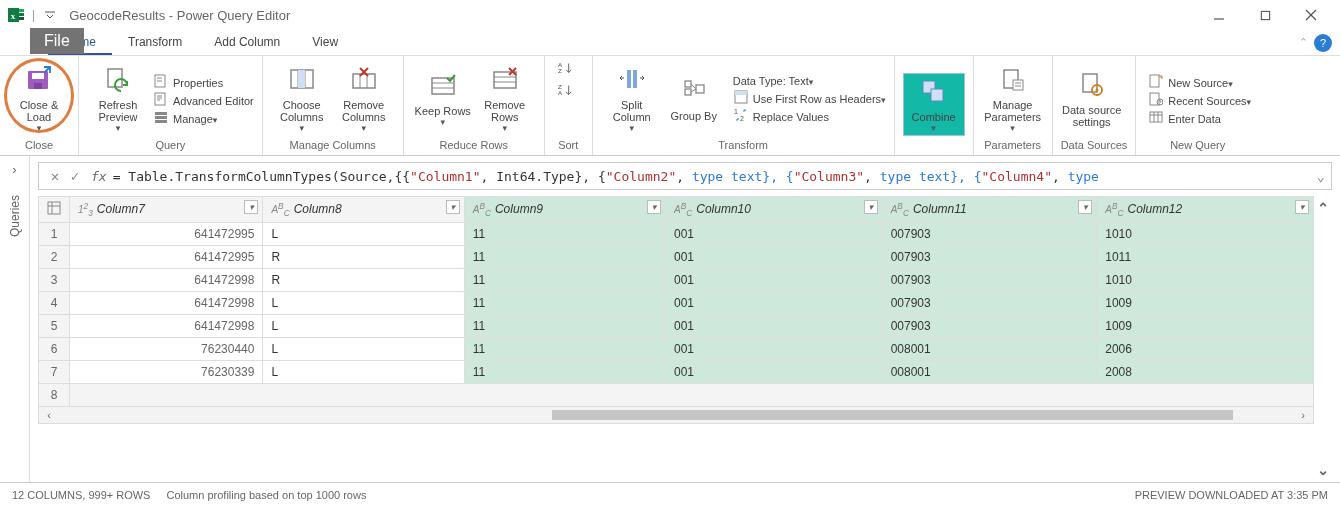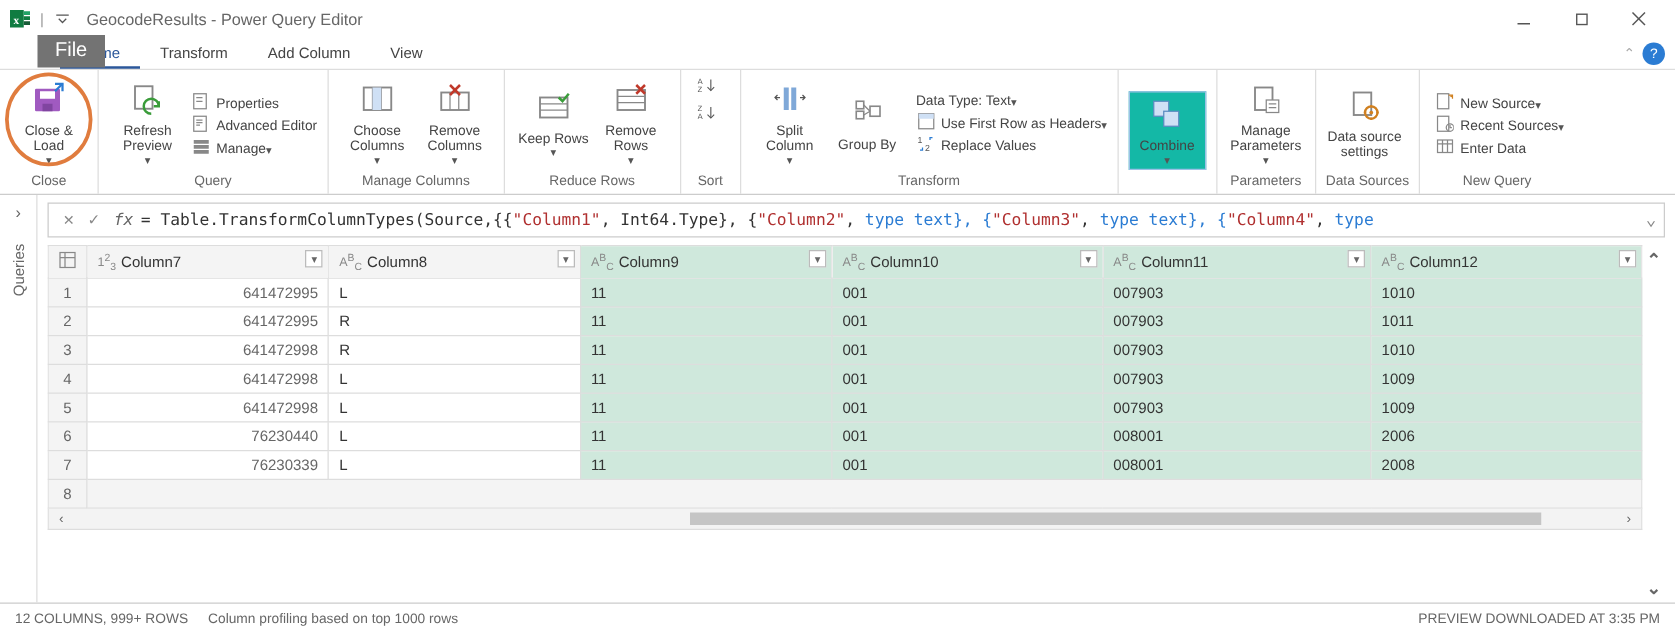--- a/index.html
+++ b/index.html
@@ -51,21 +51,21 @@
 .formula-bar .expr { flex: 1; white-space: nowrap; overflow: hidden; }
 .tok-str { color: #b03030; }
 .tok-type { color: #2b7cd3; }
 .tok-kw { color: #2b7cd3; }
 .formula-bar .expand { color: #888; font-size: 14px; margin-left: 6px; }
 
 .grid-wrap { flex: 1; display: flex; margin-top: 6px; overflow: hidden; }
 .grid { flex: 1; overflow: hidden; }
 table.data { border-collapse: collapse; width: 100%; font-size: 12px; }
 table.data th, table.data td { border: 1px solid #ddd; padding: 4px 8px; height: 23px; }
-table.data th { background: #f4f4f4; font-weight: normal; text-align: left; position: relative; }
+table.data th { background: #f4f4f4; font-weight: normal; text-align: left; position: relative; font-style: italic; }
 table.data th.sel, table.data td.sel { background: #cfe8dc; }
 table.data th .filter { position: absolute; right: 4px; top: 3px; width: 14px; height: 14px; border: 1px solid #bbb; background: #fff; font-size: 9px; text-align: center; line-height: 12px; color: #666; }
 th.rowhdr, td.rowhdr { background: #f4f4f4; text-align: center; width: 30px; color: #666; }
 td.lastrow { background: #f4f4f4; }
 .col-num { text-align: right; color: #666; }
 .type-ico { font-size: 10px; color: #888; margin-right: 4px; }
 .hscroll { border: 1px solid #ddd; border-top: none; height: 17px; display: flex; align-items: center; padding: 0 2px; background: #f3f3f3; }
 .hscroll .l, .hscroll .r { width: 16px; text-align: center; color: #666; font-size: 11px; }
 .hscroll .track { flex: 1; position: relative; height: 10px; }
 .hscroll .thumb { position: absolute; left: 40%; width: 55%; top: 0; bottom: 0; background: #c5c5c5; }

